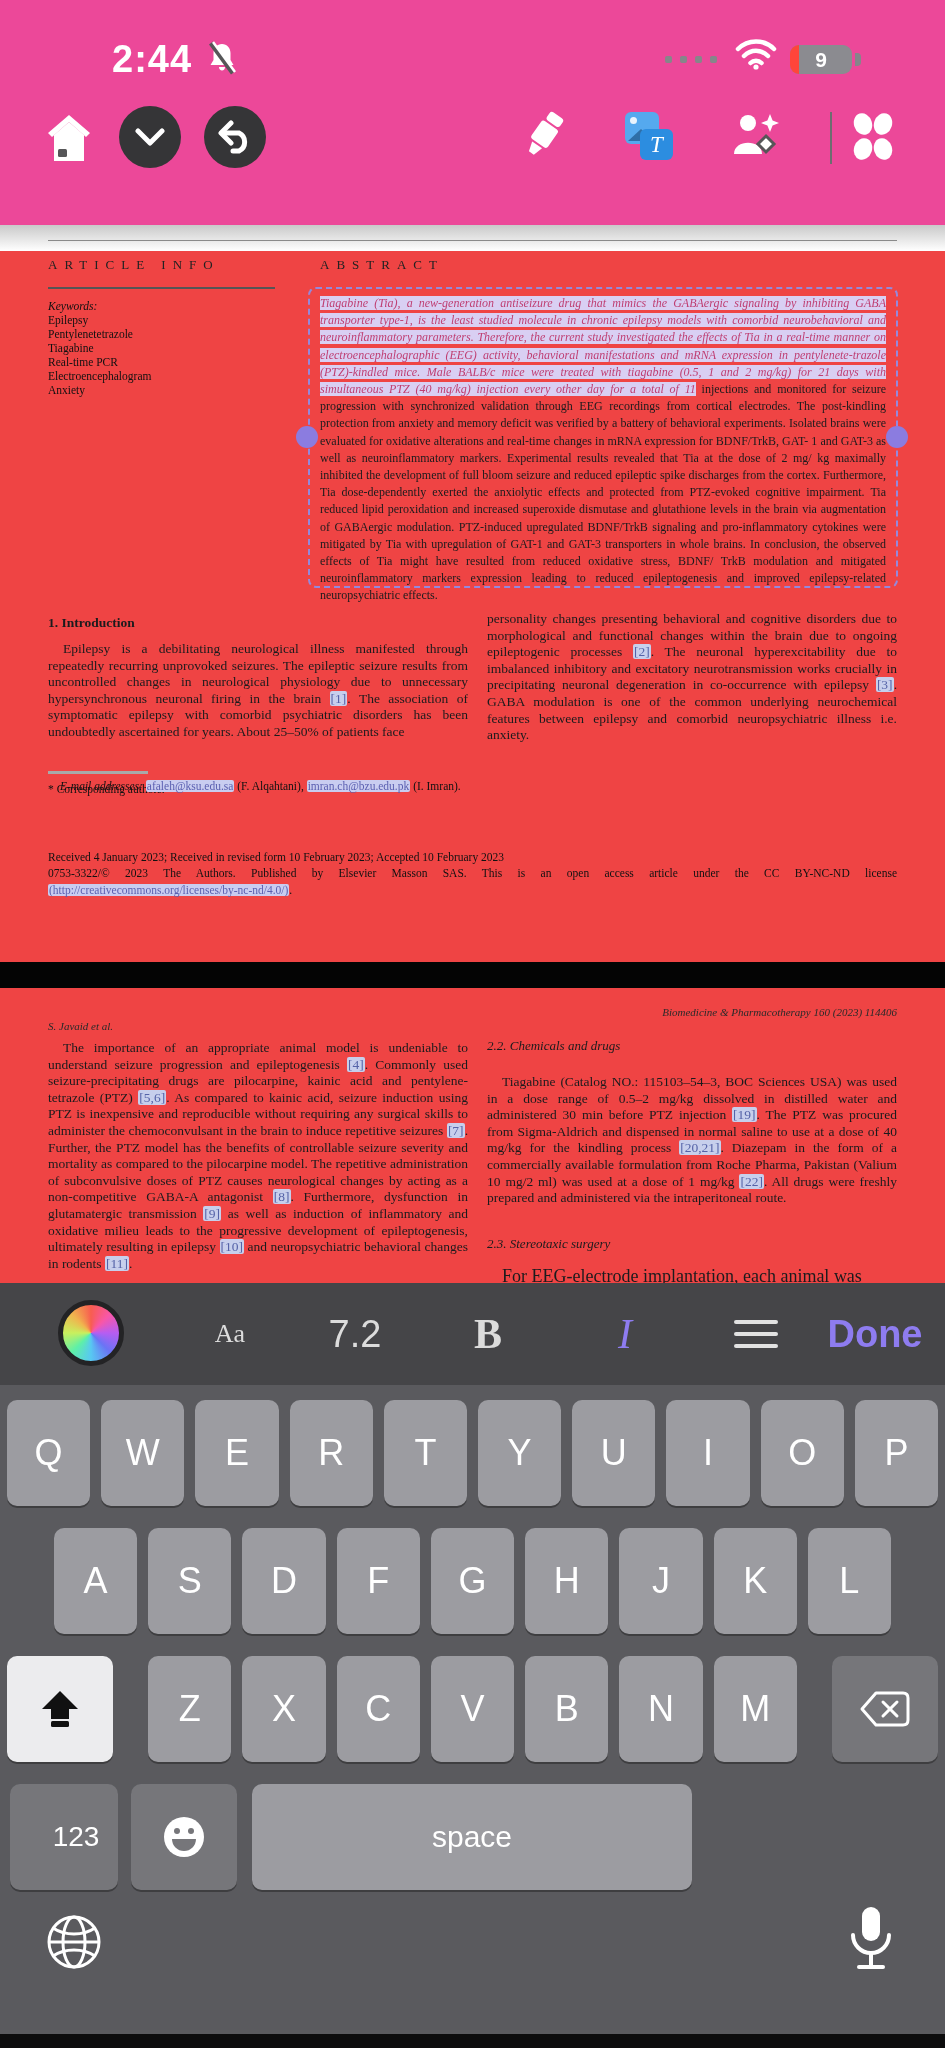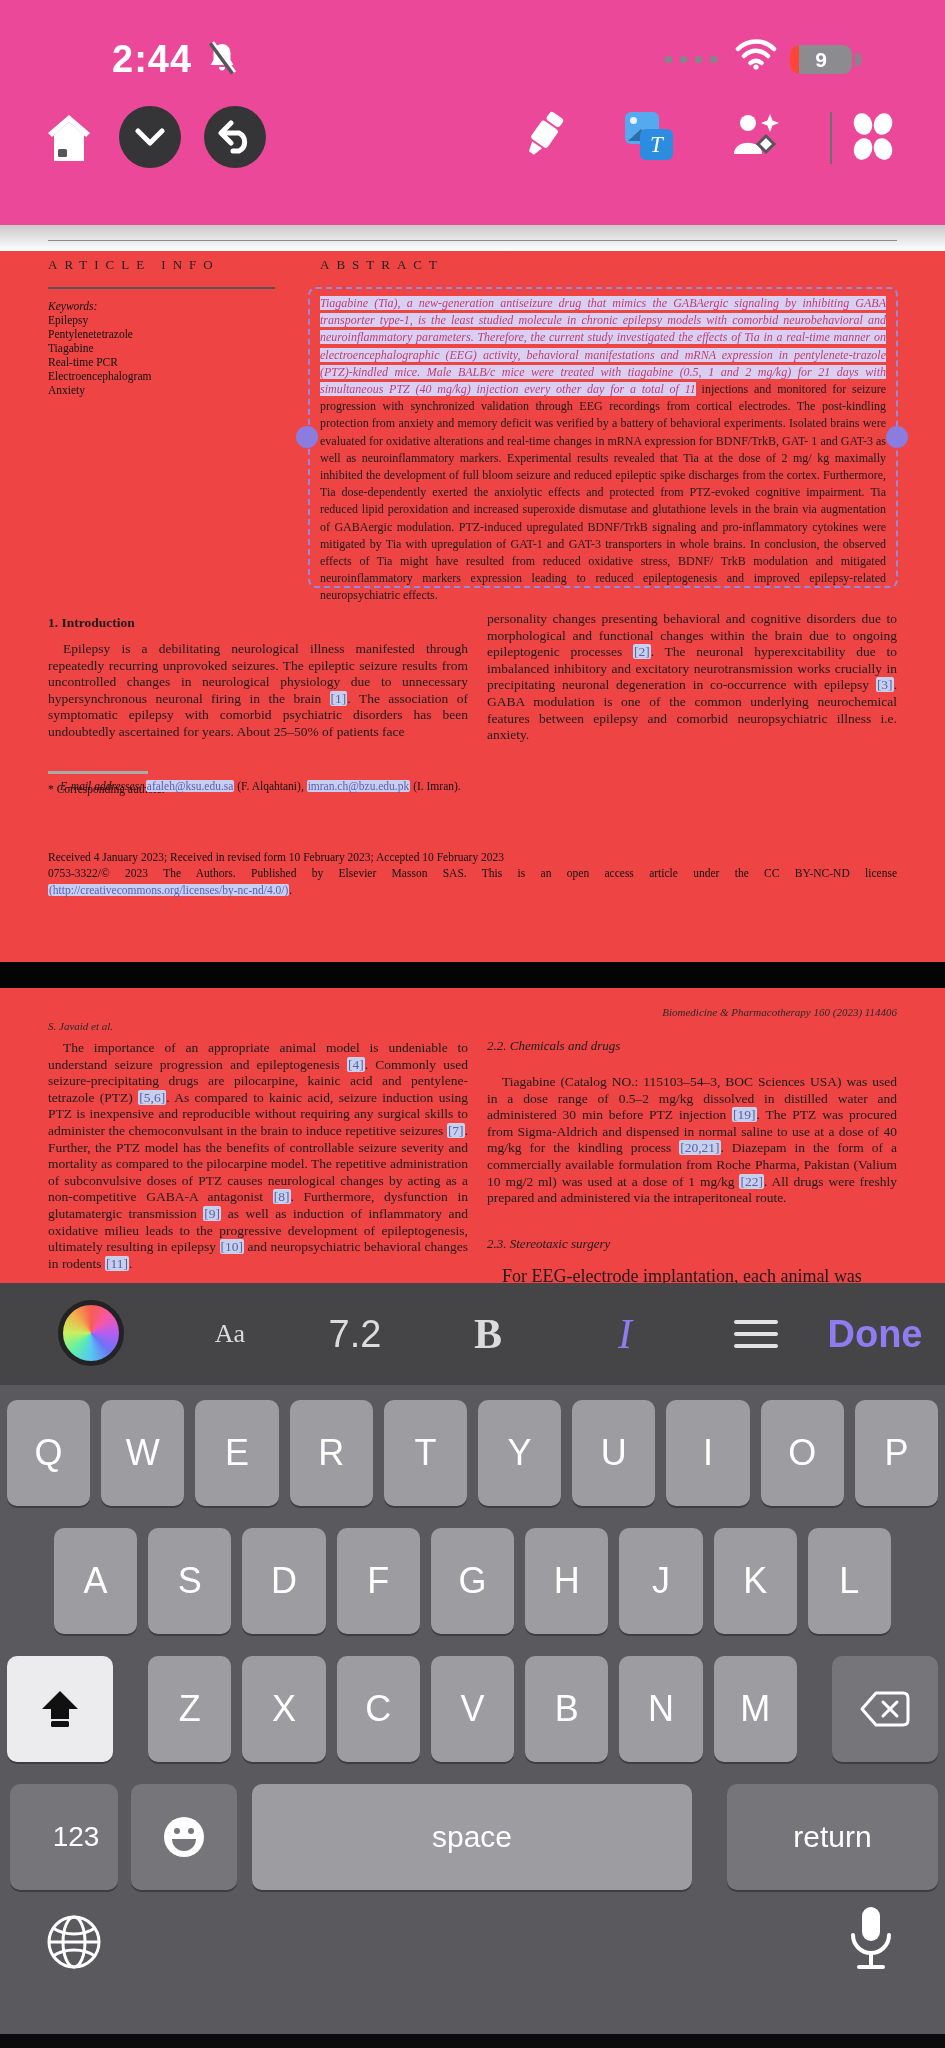--- a/index.html
+++ b/index.html
@@ -311,21 +311,20 @@
     <div class="skey k123">123</div>
     <div class="skey kemoji">
       <svg width="46" height="46" viewBox="0 0 46 46">
         <circle cx="23" cy="23" r="20" fill="#fff"></circle>
         <circle cx="16" cy="17" r="3" fill="#76767a"></circle>
         <circle cx="30" cy="17" r="3" fill="#76767a"></circle>
         <path d="M11 25 a12 12 0 0 0 24 0 Z" fill="#76767a"></path>
       </svg>
     </div>
     <div class="skey kspace">space</div>
-    <div class="skey kreturn">return</div>
 
     <div class="kb-globe">
       <svg width="58" height="58" viewBox="0 0 58 58">
         <circle cx="29" cy="29" r="25" fill="none" stroke="#fff" stroke-width="3"></circle>
         <ellipse cx="29" cy="29" rx="11" ry="25" fill="none" stroke="#fff" stroke-width="3"></ellipse>
         <line x1="4" y1="29" x2="54" y2="29" stroke="#fff" stroke-width="3"></line>
         <path d="M8 15 C20 23 38 23 50 15" fill="none" stroke="#fff" stroke-width="3"></path>
         <path d="M8 43 C20 35 38 35 50 43" fill="none" stroke="#fff" stroke-width="3"></path>
       </svg>
     </div>

